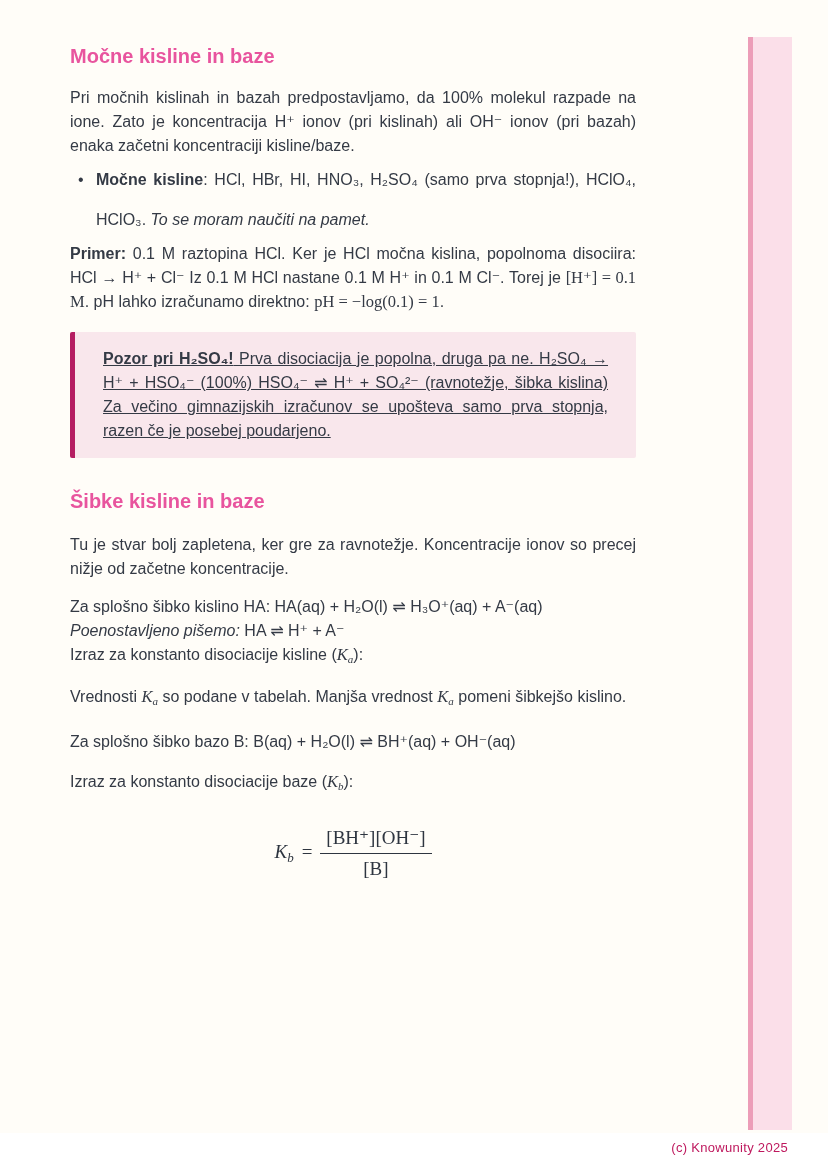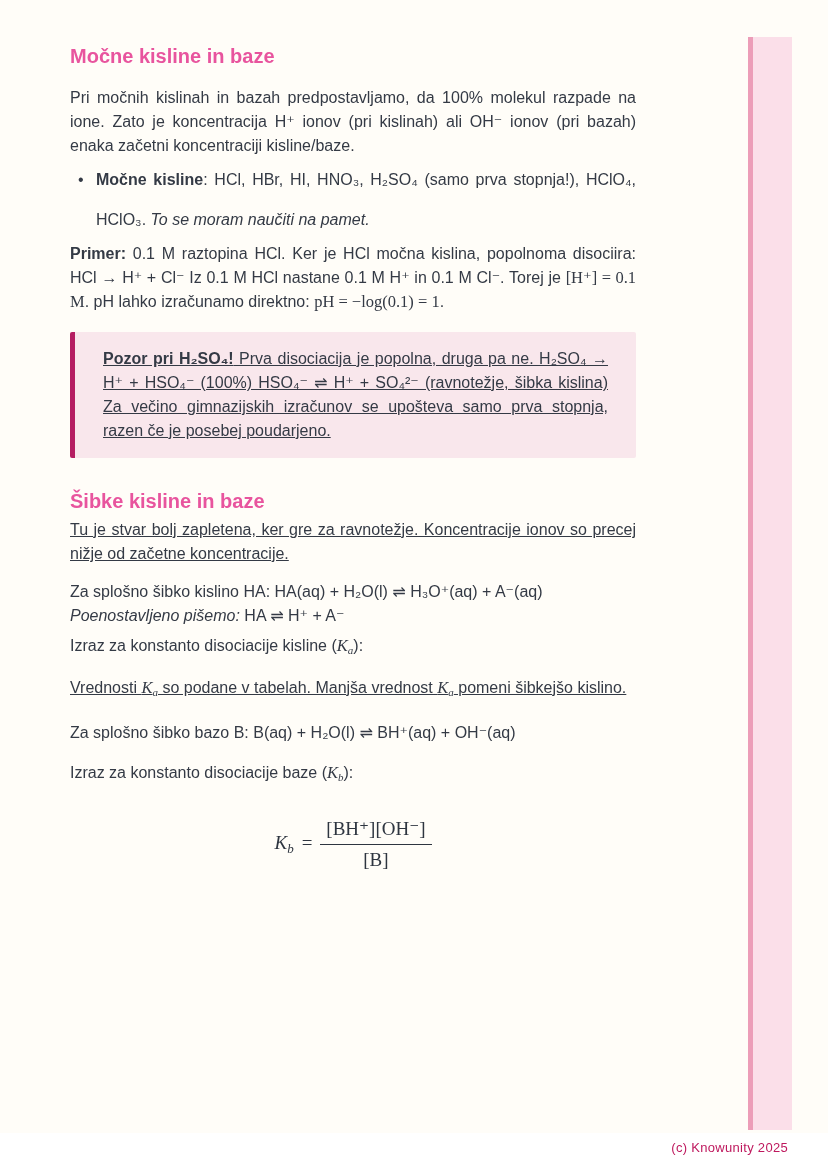--- a/index.html
+++ b/index.html
@@ -20,24 +20,24 @@
   .p-intro{margin-top:17px;}
   ul{margin:2px 0 0;padding:0 0 0 26px;list-style:none;}
   li{font-size:16px;line-height:40px;text-align:justify;position:relative;}
   li::before{content:"\2022";position:absolute;left:-18px;top:0;font-size:16px;}
   .p-example{margin-top:2px;}
   .callout{
     margin-top:18px;background:#f9e7ec;border-left:5px solid #b51d62;
     padding:15px 28px;border-radius:2px;text-decoration:underline;
   }
   .callout p{margin:0;}
-  .p-weak-intro{margin-top:4px;text-decoration:underline;}
+  .p-weak-intro{margin-top:19px;}
   .p-general{margin-top:14px;}
-  .p-label{margin-top:6px;}
-  .p-kanote{margin-top:14px;text-decoration:underline;}
+  .p-label{}
+  .p-kanote{margin-top:14px;}
   .p-generalbase{margin-top:17px;}
   .p-kblabel{margin-top:16px;}
   .formula{
     text-align:center;margin-top:28px;margin-bottom:6px;
     font-family:"Liberation Serif","DejaVu Serif",serif;
     font-size:19px;color:#2e3540;
   }
   .formula .sym{font-style:italic;}
   .formula sub{font-style:italic;font-size:13px;}
   .formula .eq{padding:0 8px;}

